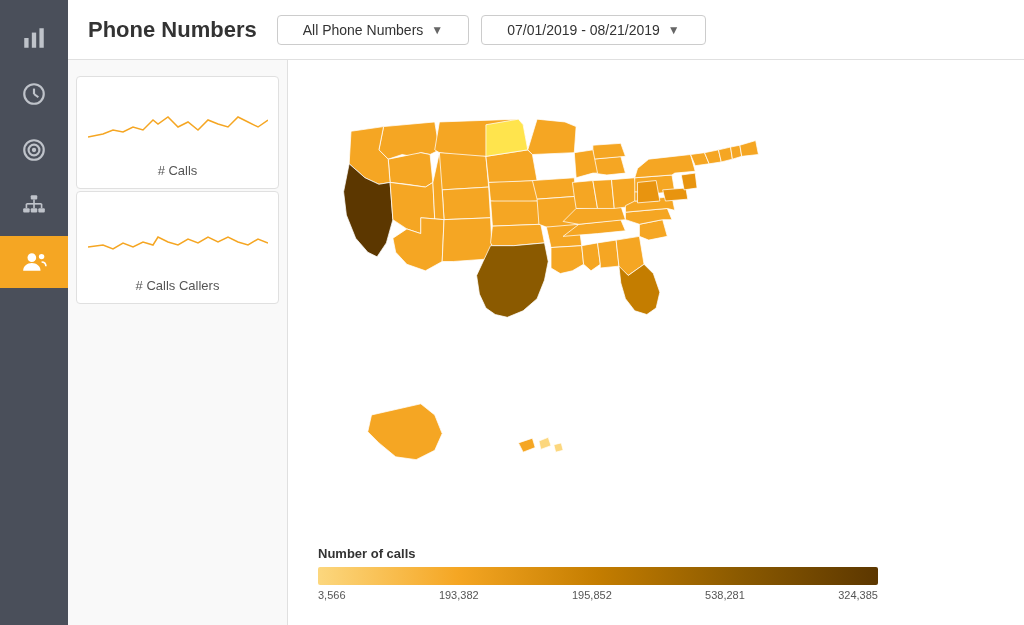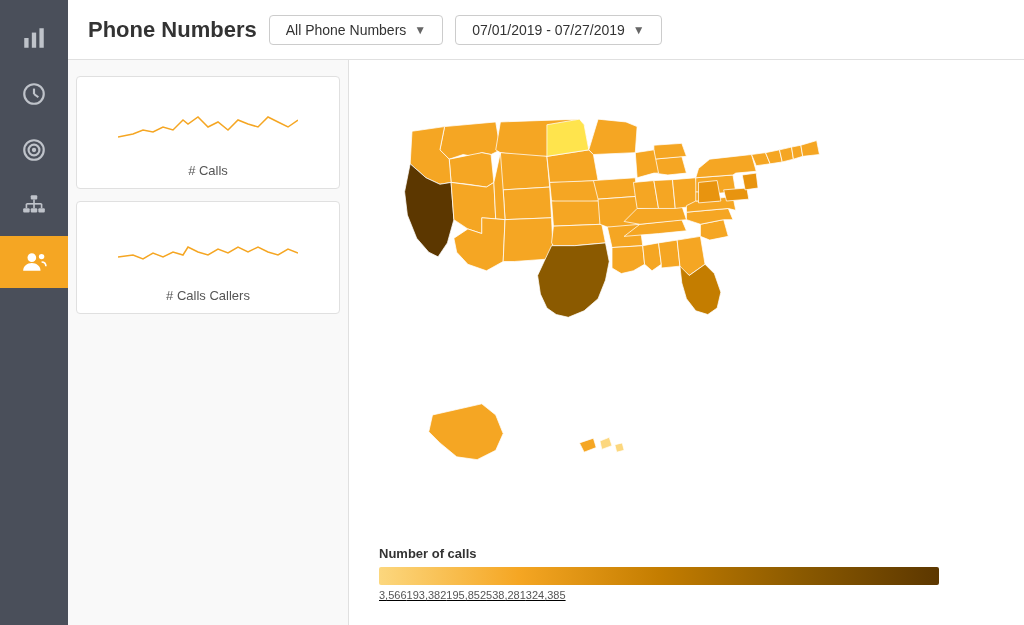--- a/index.html
+++ b/index.html
@@ -45,51 +45,52 @@
       border-bottom: 1px solid #e0e0e0;
       display: flex;
       align-items: center;
       padding: 0 20px;
       gap: 12px;
     }
     .header-title {
       font-size: 22px;
       font-weight: 600;
       color: #333;
+      margin-right: 8px;
     }
     .dropdown {
       display: flex;
       align-items: center;
       border: 1px solid #ccc;
       border-radius: 4px;
-      padding: 6px 16px;
+      padding: 6px 25px;
       background: #fff;
       cursor: pointer;
       font-size: 14px;
       color: #333;
       gap: 8px;
     }
     .dropdown-arrow { color: #666; font-size: 12px; }
 
     
     .content {
       display: flex;
       flex: 1;
       overflow: hidden;
     }
 
     
     .left-panel {
-      width: 281px;
+      width: 220px;
       background: #f9f9f9;
       border-right: 1px solid #e0e0e0;
       padding: 16px 8px;
       display: flex;
       flex-direction: column;
-      gap: 12px;
+      gap: 2px;
     }
     .card {
       background: #fff;
       border: 1px solid #e0e0e0;
       border-radius: 4px;
       padding: 10px;
       cursor: pointer;
     }
     .card.active {
       border: 2px solid #f5a623;
@@ -141,23 +142,23 @@
       margin-bottom: 6px;
     }
     .legend-gradient {
       width: 560px;
       height: 18px;
       border-radius: 2px;
       background: linear-gradient(to right, #fcd77e, #f5a623, #c47d00, #8b5a00, #5c3700);
     }
     .legend-labels {
       display: flex;
+      justify-content: space-between;
       width: 560px;
       margin-top: 4px;
-      text-decoration: underline;
     }
     .legend-label {
       font-size: 11px;
       color: #555;
     }
 
     
     .sparkline { width: 180px; height: 60px; }
   </style>
 </head>
@@ -210,21 +211,21 @@
 
 <div class="main">
 
   <div class="header">
     <span class="header-title">Phone Numbers</span>
     <div class="dropdown">
       <span>All Phone Numbers</span>
       <span class="dropdown-arrow">▼</span>
     </div>
     <div class="dropdown">
-      <span>07/01/2019 - 07/27/2019</span>
+      <span>07/01/2019 - 08/21/2019</span>
       <span class="dropdown-arrow">▼</span>
     </div>
   </div>
 
   <div class="content">
 
     <div class="left-panel">
 
       <div class="card">
         <div class="card-chart">

